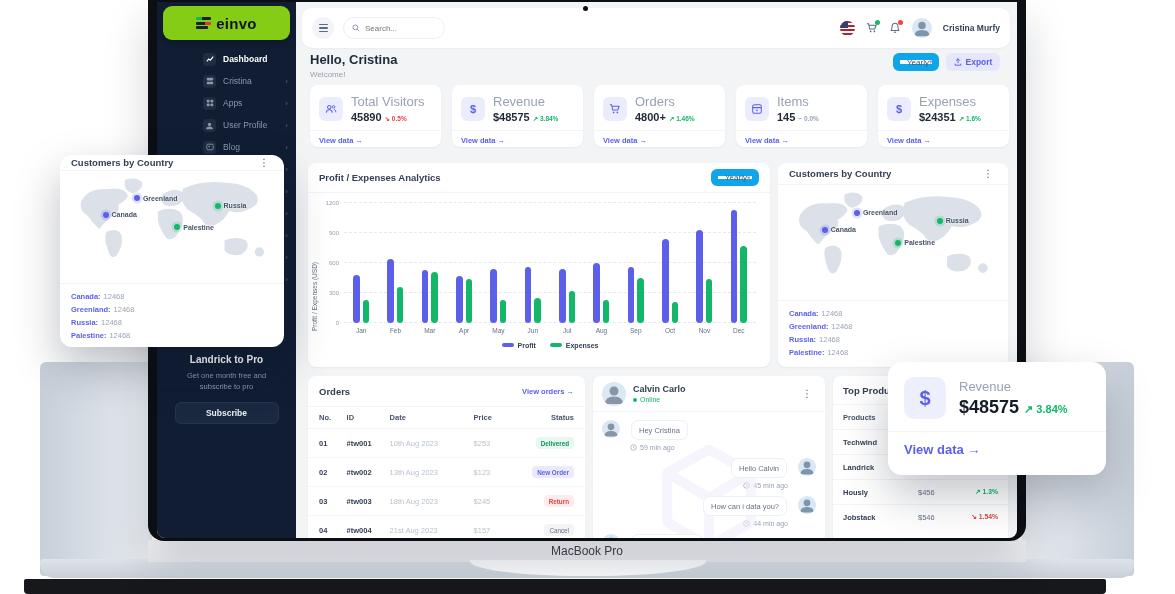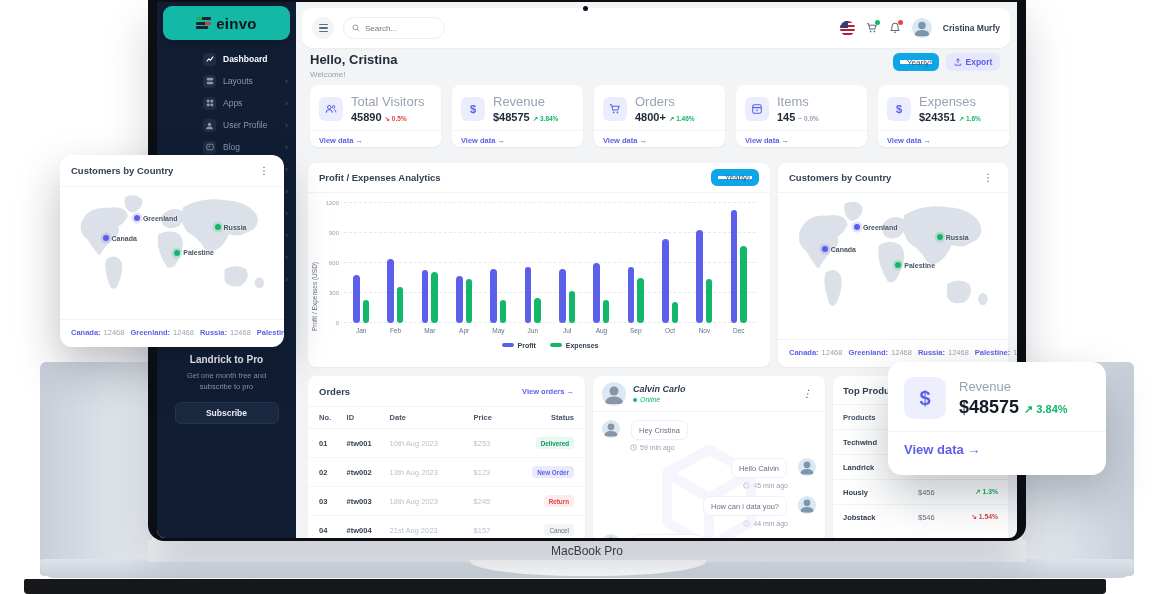--- a/index.html
+++ b/index.html
@@ -18,21 +18,21 @@
   .camera-dot { position:absolute; left:583px; top:6px; width:5px; height:5px; border-radius:50%; background:#0b0e13; z-index:6; }
 
   
   .card { position:absolute; background:#fff; border-radius:8px; box-shadow:0 1px 2px rgba(16,24,40,.05); }
   .link { color:#5b5fe9; font-weight:bold; cursor:pointer; }
   .up { color:#12b76a; } .down { color:#e04444; } .flat { color:#98a2b3; }
   svg { display:block; }
 
   
   .sidebar { position:absolute; left:0; top:0; width:139px; height:536px; background:#101d33; }
-  .logo-box { position:absolute; left:6px; top:4px; width:127px; height:34px; background:#14b8a6; border-radius:9px; display:flex; align-items:center; justify-content:center; gap:5px; box-shadow:0 2px 6px rgba(0,0,0,.25); }
+  .logo-box { position:absolute; left:6px; top:4px; width:127px; height:34px; background:#84cc16; border-radius:9px; display:flex; align-items:center; justify-content:center; gap:5px; box-shadow:0 2px 6px rgba(0,0,0,.25); }
   .logo-mark { width:15px; height:12px; display:flex; flex-direction:column; gap:1.5px; }
   .logo-mark i { display:block; height:3px; border-radius:1px; }
   .logo-mark i:nth-child(1){ background:linear-gradient(to right,#19b159 40%,#182230 40%); }
   .logo-mark i:nth-child(2){ background:linear-gradient(to right,#182230 60%,#d83a34 60%); }
   .logo-mark i:nth-child(3){ background:#182230; width:80%; }
   .logo-text { font-size:15px; font-weight:bold; color:#10151d; letter-spacing:.3px; }
   .menu { position:absolute; left:0; top:46px; width:100%; }
   .menu-item { height:22px; display:flex; align-items:center; gap:7px; padding:0 8px 0 10px; color:#8b97ab; font-size:8.5px; cursor:pointer;margin-left:36px; }
   .menu-item .mi-icon { width:13px; height:13px; border-radius:4px; background:rgba(255,255,255,.07); display:flex; align-items:center; justify-content:center; flex:0 0 13px; }
   .menu-item.active { color:#fff; font-weight:bold; }
@@ -97,21 +97,21 @@
   
   .cust-panel { left:621px; top:161px; width:230px; height:204px; display:flex; flex-direction:column; }
   .kebab { font-size:10px; color:#475467; cursor:pointer; padding:2px 4px; }
   .map-wrap { position:relative; flex:1; border-bottom:1px solid #f1f3f6; padding:4px 8px; }
   .map-wrap svg.world { width:100%; height:100%; }
   .marker { position:absolute; display:flex; align-items:center; gap:3px; }
   .marker i { width:6px; height:6px; border-radius:50%; box-shadow:0 0 0 2.5px rgba(91,95,233,.18); }
   .marker.green i { box-shadow:0 0 0 2.5px rgba(18,183,106,.18); }
   .marker i.purple { background:#5b5fe9; } .marker i.greenDot { background:#12b76a; }
   .marker span { font-size:7px; color:#475467; font-weight:bold; text-shadow:0 0 3px #fff; }
-  .cust-stats { display:grid; grid-template-columns:1fr 1fr 1fr 1fr; gap:4px 6px; padding:8px 11px 10px; }
+  .cust-stats { display:grid; grid-template-columns:1fr; gap:4px 6px; padding:8px 11px 10px; }
   .cust-stat { font-size:7.5px; }
   .cust-stat b { color:#5b5fe9; font-weight:bold; }
   .cust-stat span { color:#9aa4b2; margin-left:3px; }
 
   
   .orders-card { left:151px; top:374px; width:277px; height:170px; }
   .orders-hd { height:30px; display:flex; align-items:center; justify-content:space-between; padding:0 11px; }
   .tbl { width:100%; border-collapse:collapse; }
   .tbl th { font-size:7.5px; color:#475467; text-align:left; padding:6px 0 6px 11px; border-top:1px solid #f1f3f6; border-bottom:1px solid #f1f3f6; }
   .tbl td { font-size:7.5px; padding:8px 0 8px 11px; border-bottom:1px solid #f4f6f8; color:#344054; font-weight:bold; }
@@ -119,21 +119,21 @@
   .tbl .light { color:#b9c2cf; font-weight:normal;margin-top:48px; }
   .tbl th:last-child, .tbl td:last-child { text-align:right; }
   .badge { display:inline-block; font-size:6.3px; font-weight:bold; padding:2.5px 5px; border-radius:4px; }
   .b-delivered { background:#e7f8f0; color:#12925f; }
   .b-new { background:#ebeafd; color:#5b5fe9; }
   .b-return { background:#fdeceb; color:#e04444; }
   .b-cancel { background:#f2f4f7; color:#667085; font-weight:normal; }
 
   
   .chat-card { left:436px; top:374px; width:232px; height:170px; }
-  .chat-hd { height:36px; display:flex; align-items:center; gap:7px; padding:0 9px; border-bottom:1px solid #f1f3f6;font-style:italic; }
+  .chat-hd { height:36px; display:flex; align-items:center; gap:7px; padding:0 9px; border-bottom:1px solid #f1f3f6; }
   .chat-name { font-size:9px; font-weight:bold; color:#344054; }
   .chat-status { font-size:7px; color:#12b76a; display:flex; align-items:center; gap:3px; margin-top:2px; }
   .chat-status i { width:4px; height:4px; border-radius:50%; background:#12b76a; }
   .chat-body { position:relative; padding:8px 9px; }
   .watermark { position:absolute; left:50%; top:56%; transform:translate(-50%,-50%); opacity:.55; }
   .msg-row { position:relative; display:flex; gap:11px; margin-bottom:4px; align-items:flex-start; }
   .msg-row.right { justify-content:flex-end; }
   .msg-avatar { position:relative; }
   .msg-avatar .dot-badge { top:-1px; right:-1px; width:4px; height:4px; }
   .bubble { border:1px solid #edf0f4; background:#fff; border-radius:7px; padding:4.5px 7px; font-size:7.5px; color:#667085; }
@@ -218,21 +218,21 @@
               </span>
             <span>Dashboard</span>
           </div>
           <div class="menu-item">
             <span class="mi-icon">
                 <svg width="8" height="8" viewBox="0 0 10 10">
                   <rect x="1" y="1" width="8" height="3.4" rx="1" fill="#8b97ab"></rect>
                   <rect x="1" y="5.8" width="8" height="3.4" rx="1" fill="#8b97ab"></rect>
                 </svg>
               </span>
-            <span>Layouts</span>
+            <span>Cristina</span>
             <span class="chev">›</span>
           </div>
           <div class="menu-item">
             <span class="mi-icon">
                 <svg width="8" height="8" viewBox="0 0 10 10">
                   <g fill="#8b97ab">
                     <rect x="1" y="1" width="3.4" height="3.4" rx="1"></rect>
                     <rect x="5.6" y="1" width="3.4" height="3.4" rx="1"></rect>
                     <rect x="1" y="5.6" width="3.4" height="3.4" rx="1"></rect>
                     <rect x="5.6" y="5.6" width="3.4" height="3.4" rx="1"></rect>

